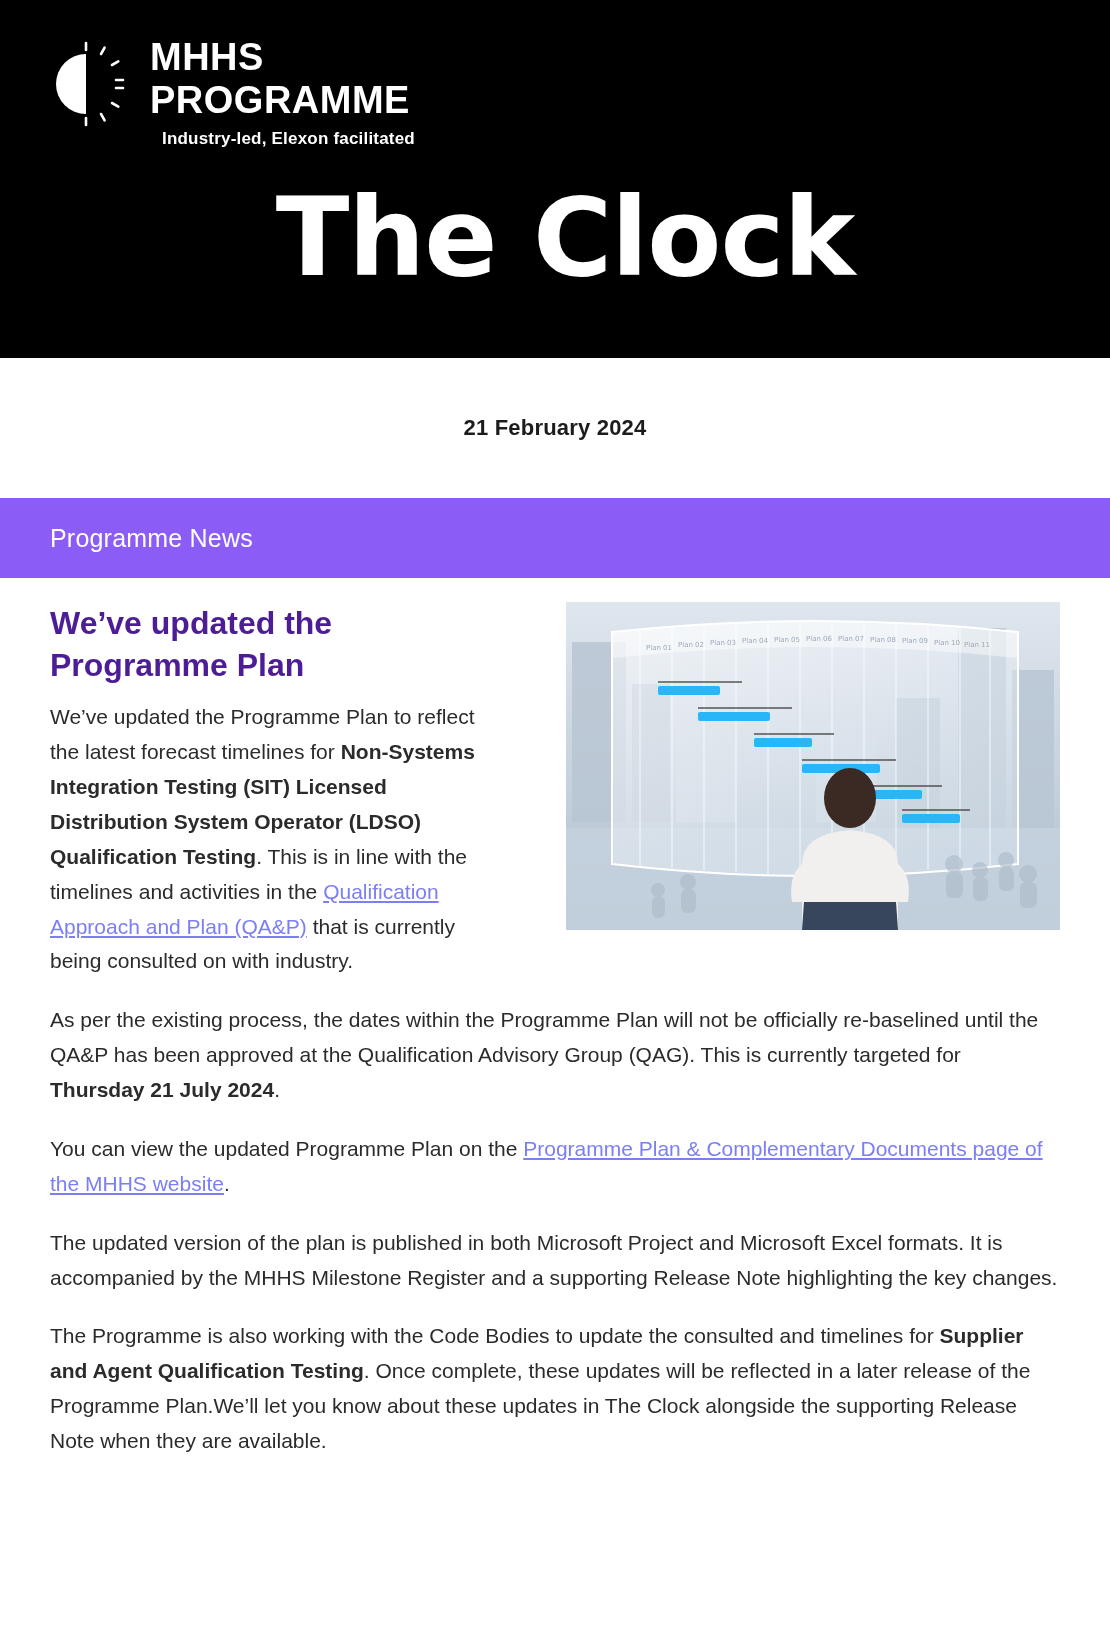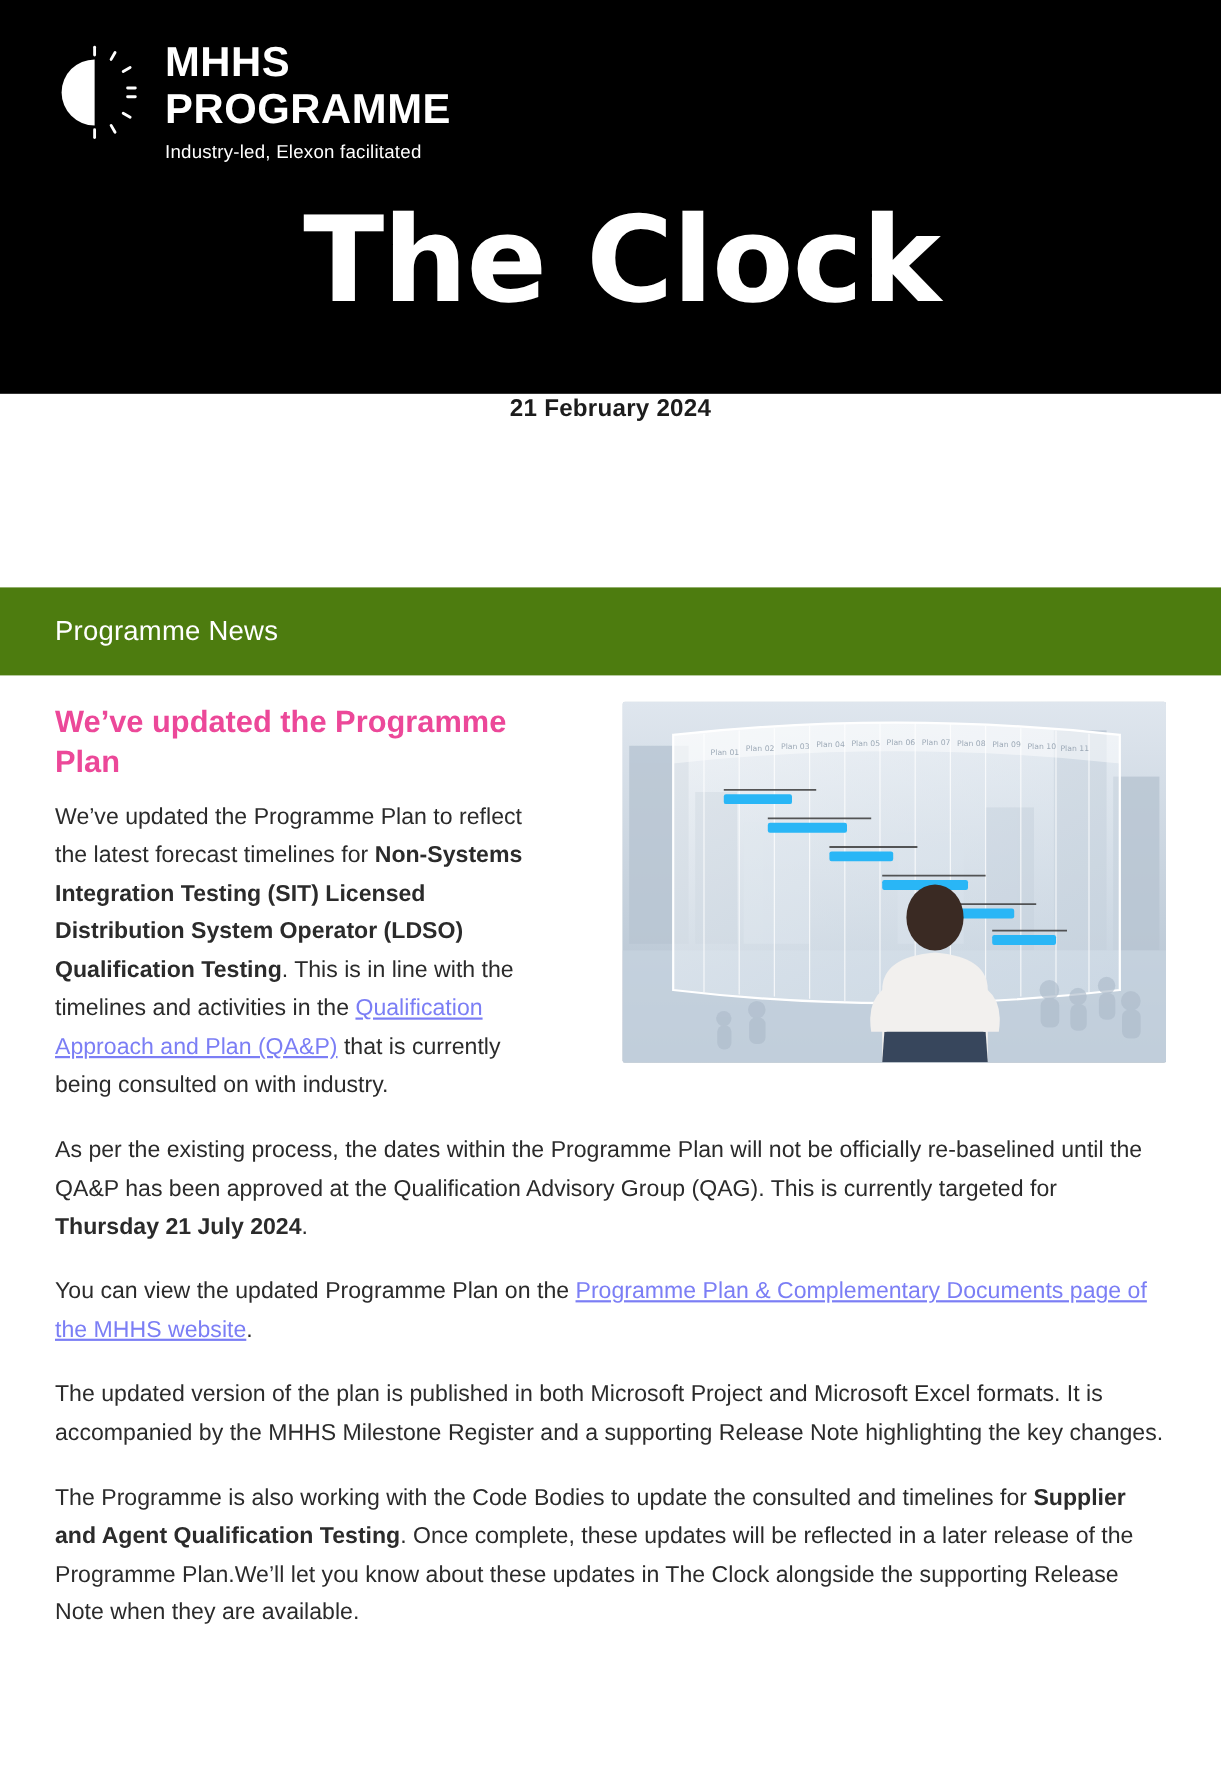--- a/index.html
+++ b/index.html
@@ -46,52 +46,54 @@
     font-size: 38px;
     font-weight: bold;
     letter-spacing: 0.5px;
     display: block;
     line-height: 1.12;
   }
   .logo-text .l3 {
     display: block;
     font-size: 17px;
     margin-top: 9px;
-    font-weight: normal;
+    font-weight: bold;
     letter-spacing: 0.2px;
+    margin-left: 12px;
   }
   .masthead {
     color: #ffffff;
     font-size: 108px;
     font-weight: bold;
     letter-spacing: -1px;
     text-align: center;
     margin-top: 32px;
     line-height: 1.1;
     font-family: "DejaVu Sans", sans-serif;
     padding-left: 20px;
   }
 
   
   .date-strip {
-    height: 176px;
+    height: 140px;
     display: flex;
+    align-items: center;
     justify-content: center;
     background: #ffffff;
   }
   .date-strip .date {
     font-size: 22px;
     font-weight: bold;
     color: #1c1c1c;
     letter-spacing: 0.2px;
   }
 
   
   .section-bar {
-    background: #4d7c0f;
+    background: #8b5cf6;
     height: 80px;
     display: flex;
     align-items: center;
     padding-left: 50px;
   }
   .section-bar .title {
     color: #ffffff;
     font-size: 25px;
     letter-spacing: 0.2px;
   }
@@ -109,22 +111,22 @@
     height: 328px;
     margin: 0 0 10px 32px;
     border-radius: 2px;
     overflow: hidden;
     background: linear-gradient(170deg,#c8d3dd 0%, #aab8c6 45%, #93a3b4 100%);
     position: relative;
   }
   .hero-img svg { display:block; width:100%; height:100%; }
 
   h2.headline {
-    color: #ec4899;
-    font-size: 28px;
+    color: #4c1d95;
+    font-size: 32px;
     line-height: 1.32;
     margin: 0 0 14px 0;
     font-weight: bold;
     max-width: 430px;
   }
   p.body {
     font-size: 21px;
     line-height: 1.66;
     margin: 0 0 24px 0;
     color: #2b2b2b;

